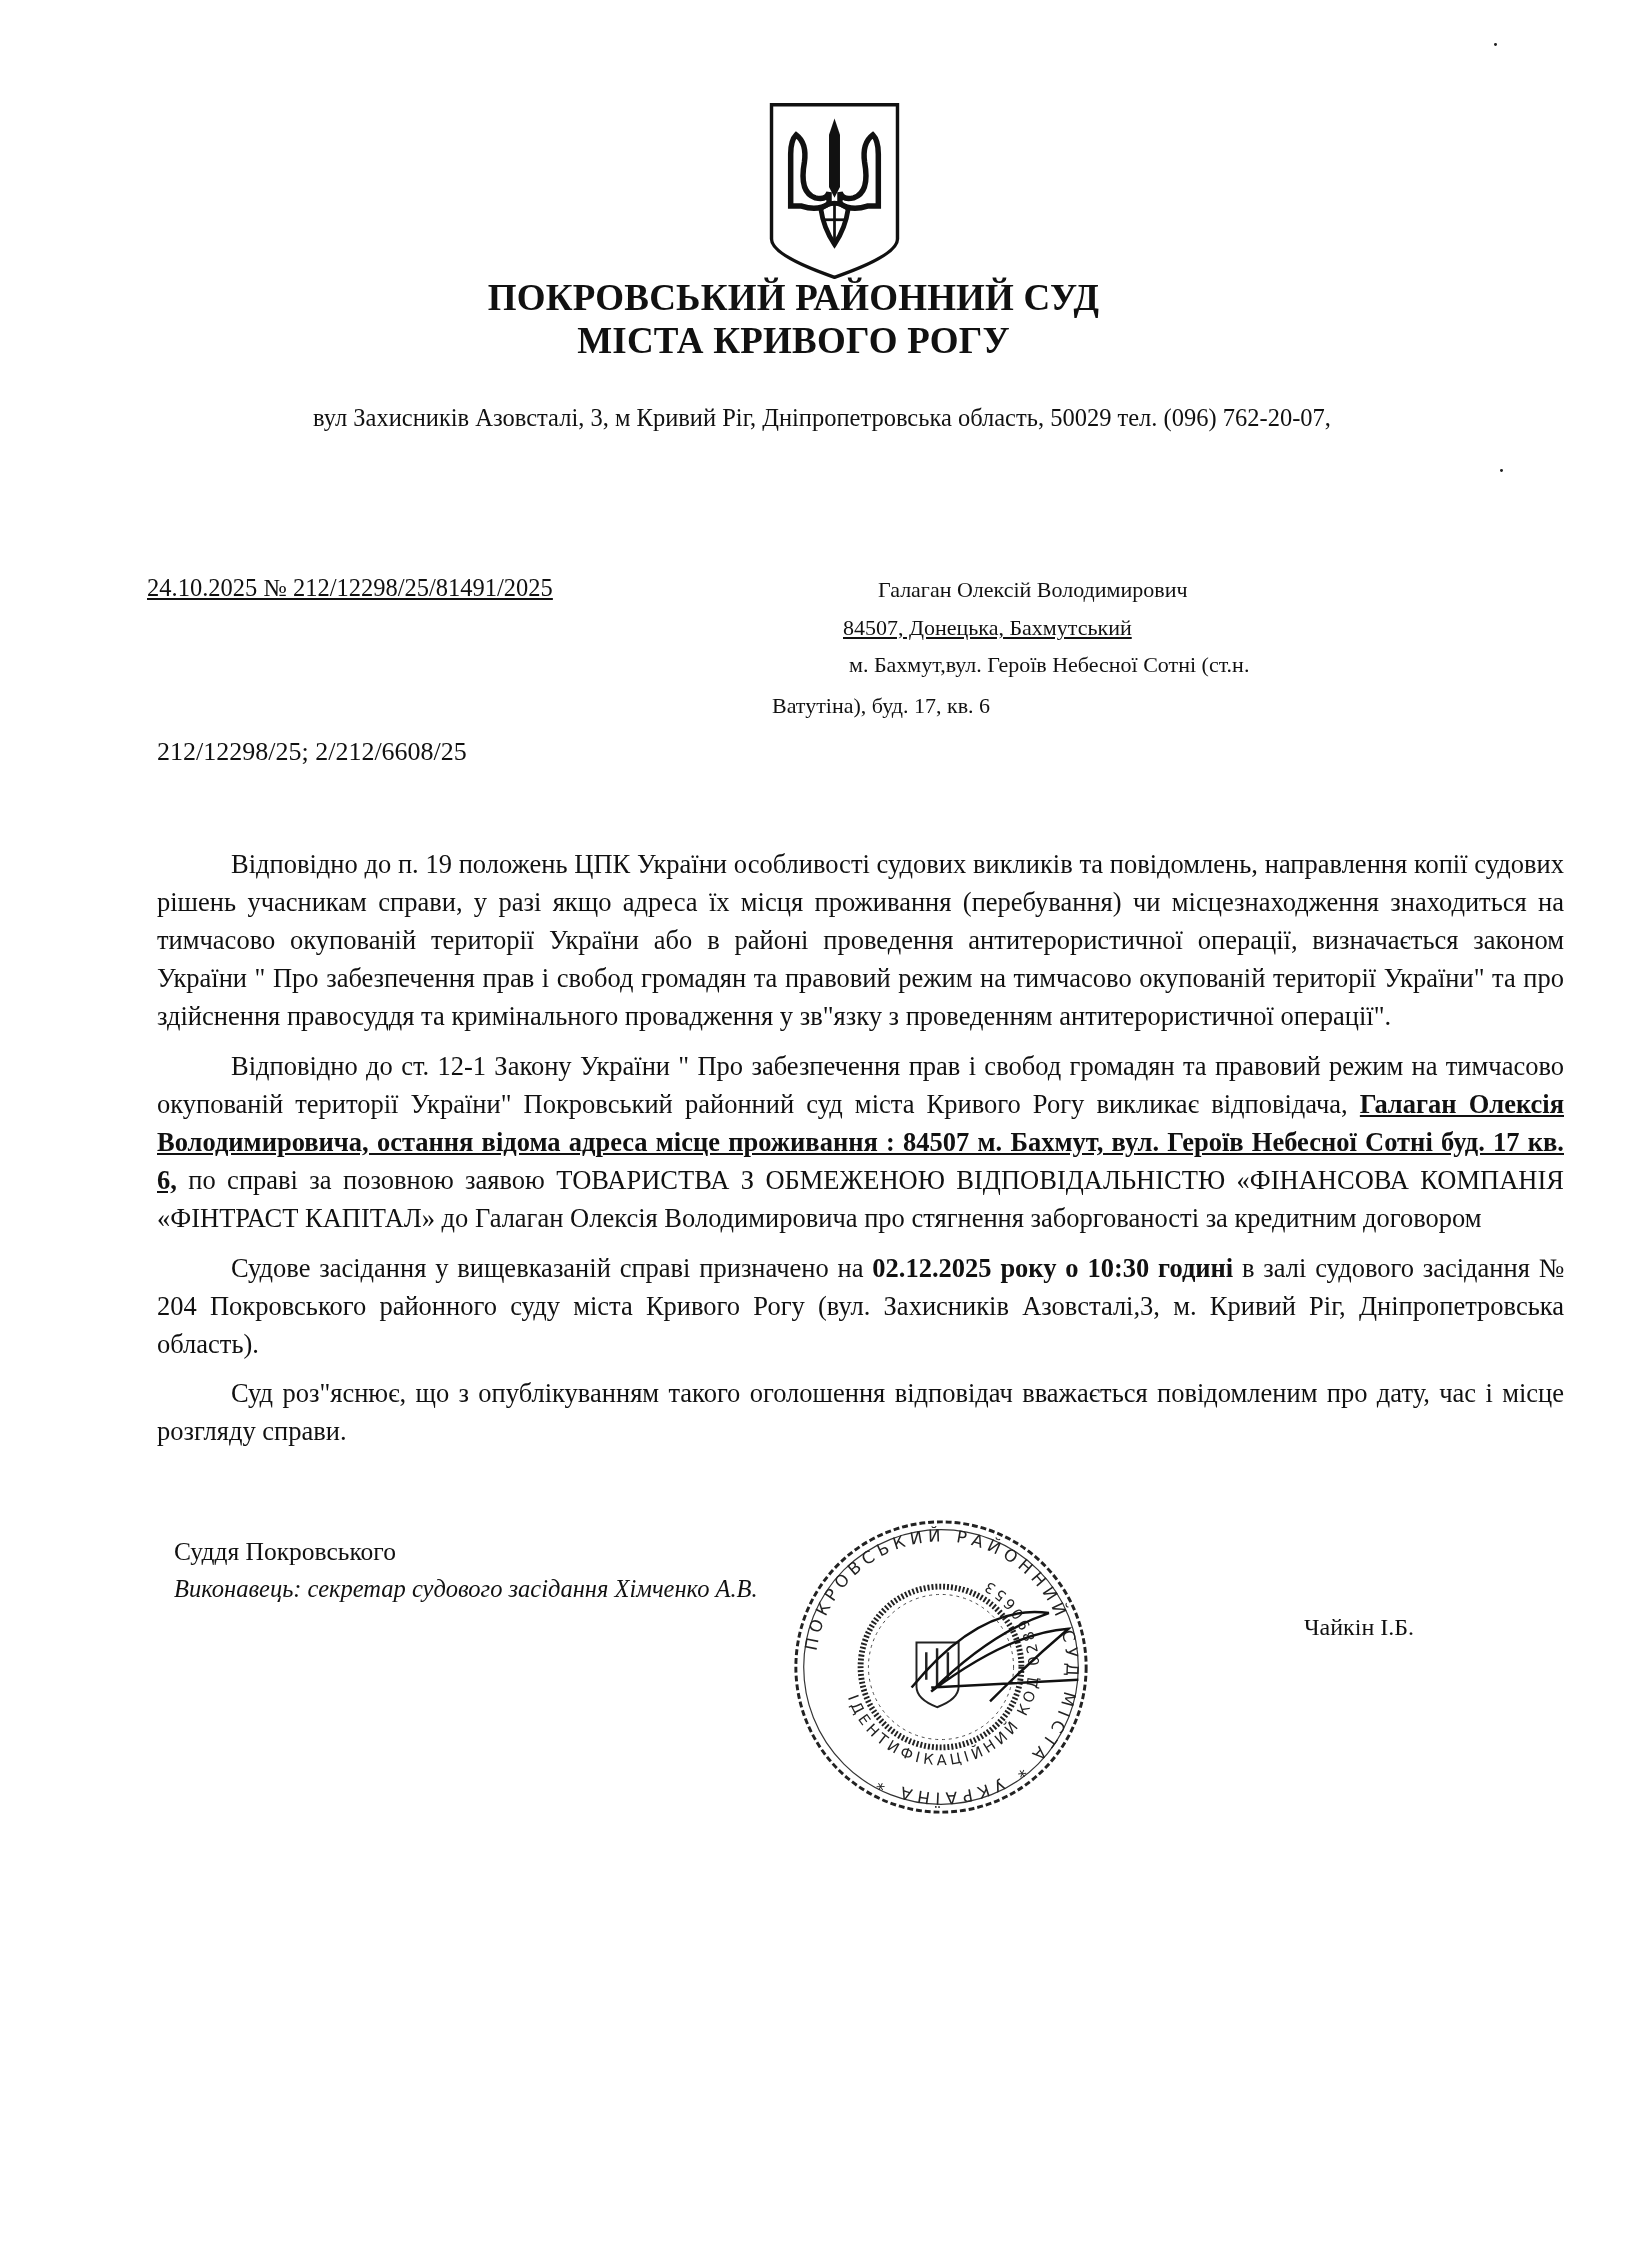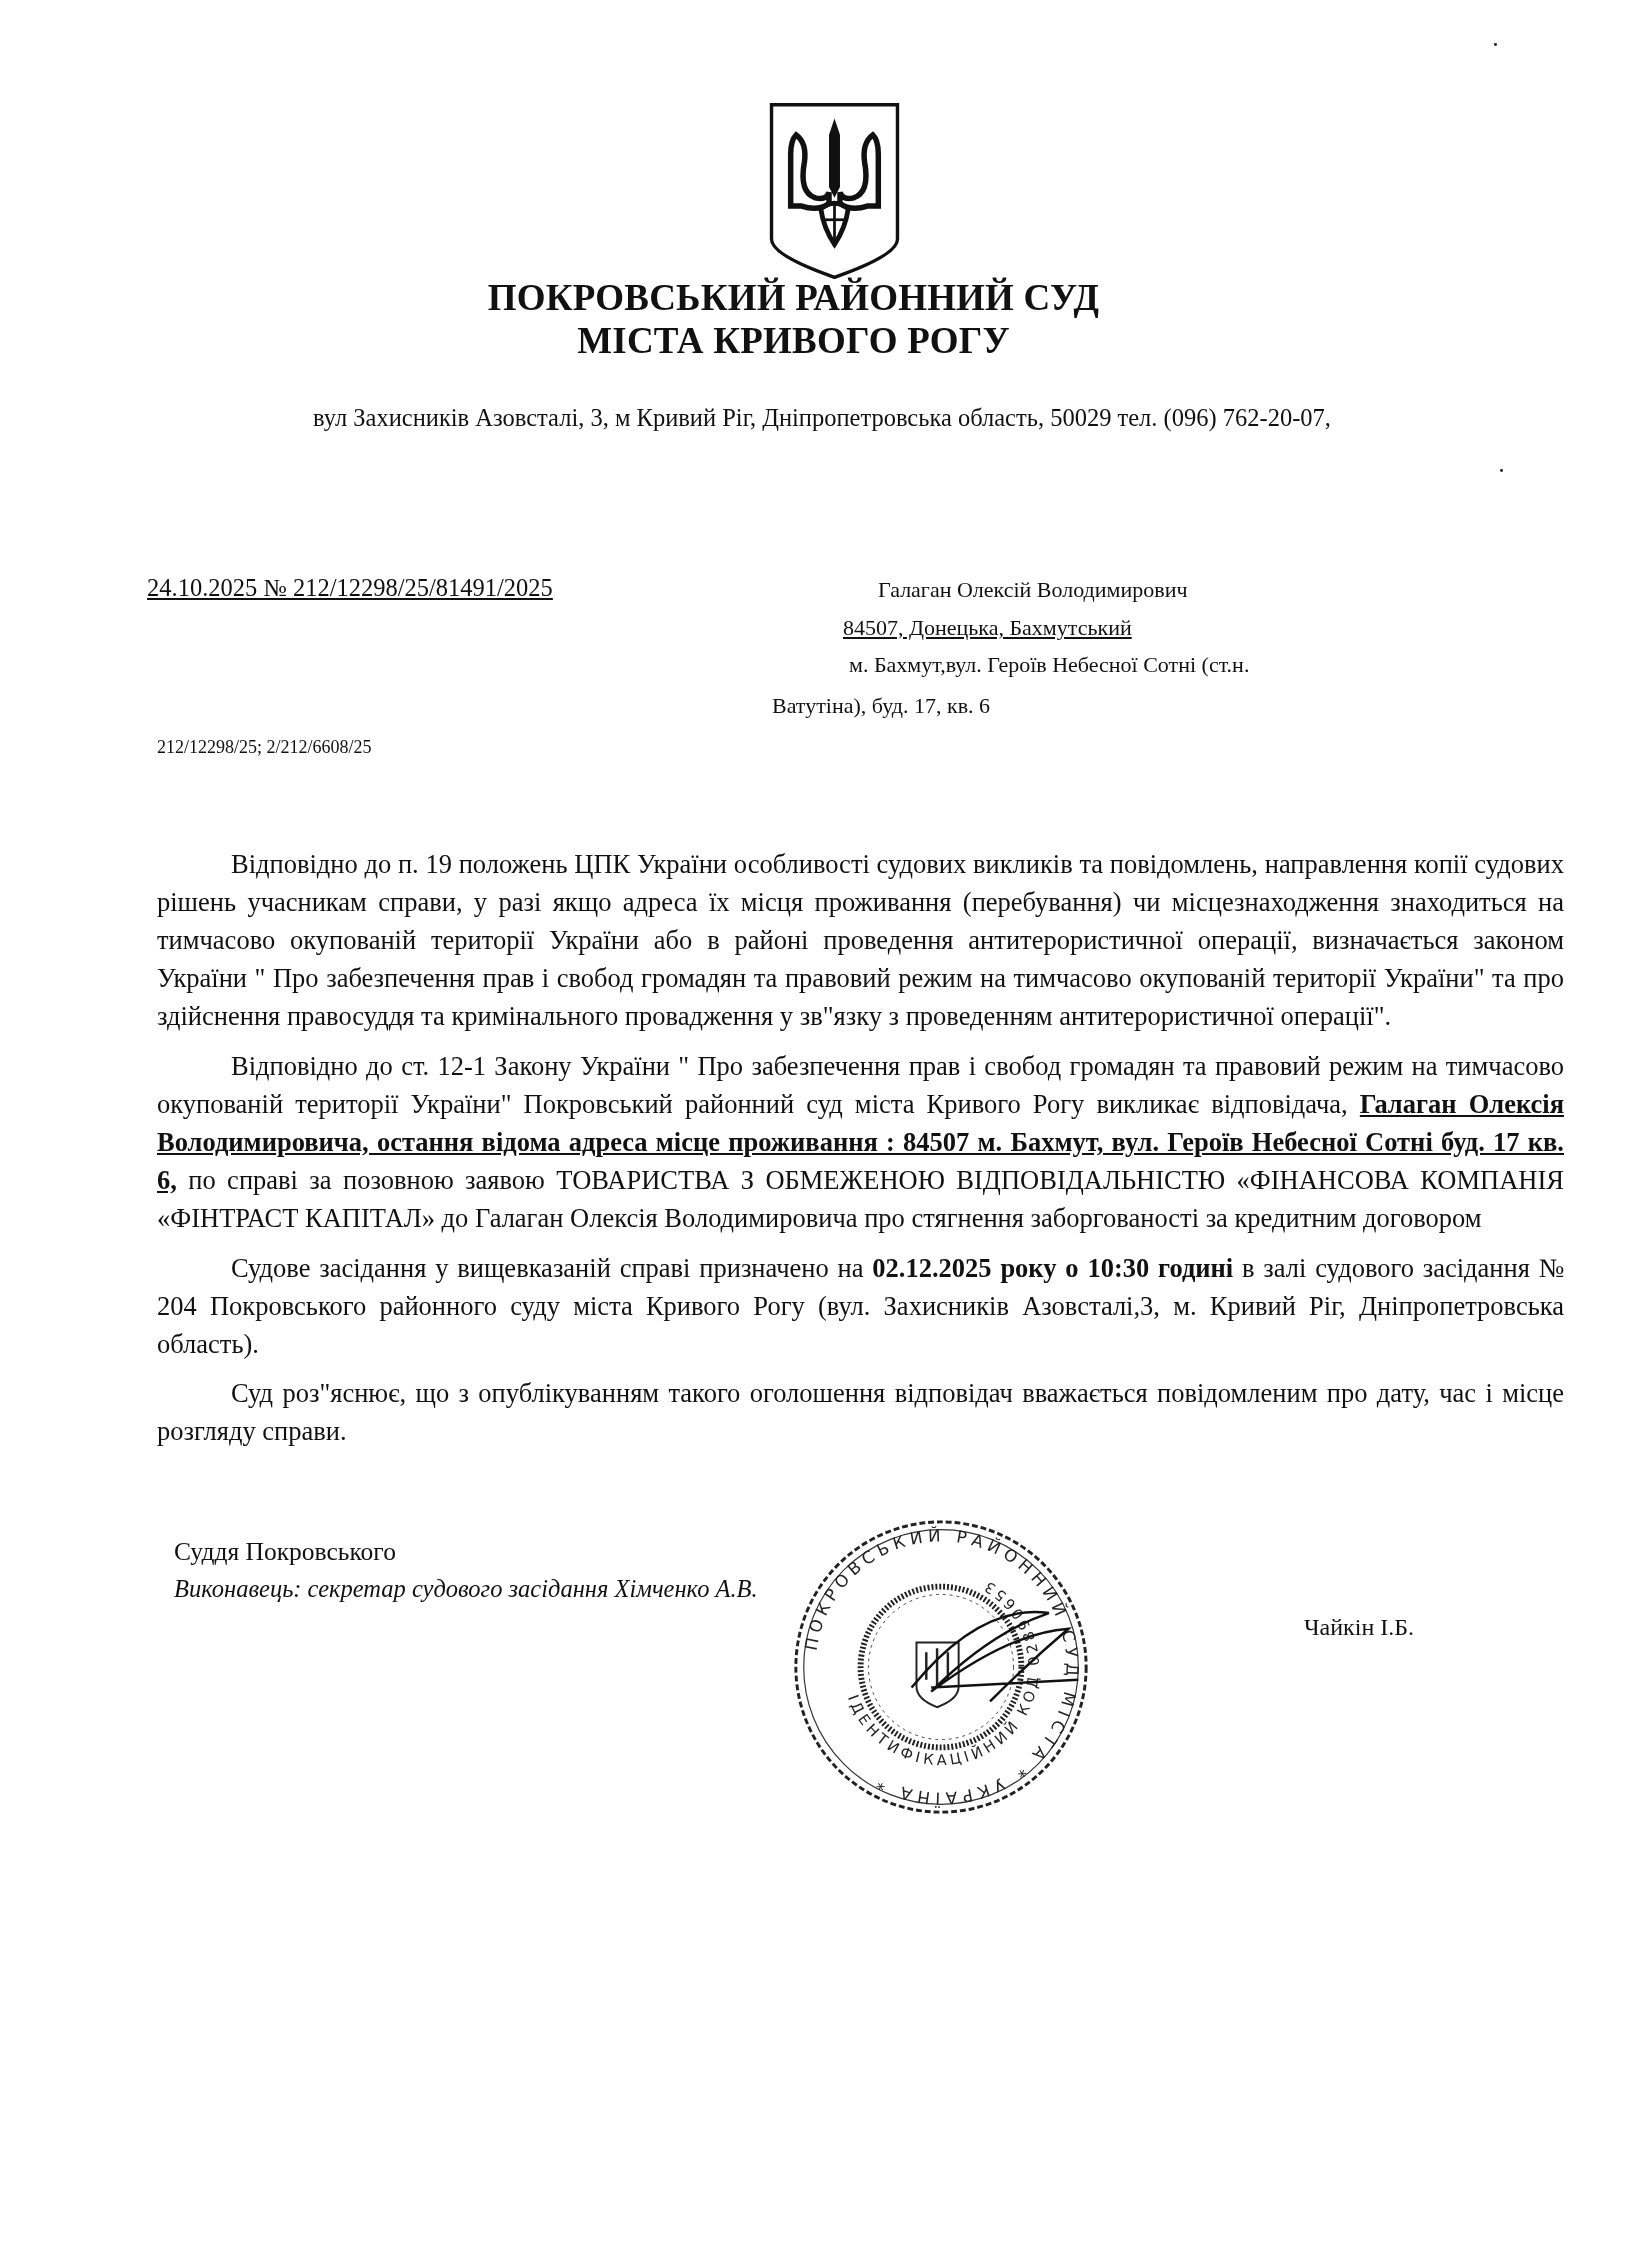--- a/index.html
+++ b/index.html
@@ -12,21 +12,21 @@
     .contact { left: 0; width: 1615px; top: 400px; text-align: center; font-size: 24.5px; line-height: 35px; }
     .contact .line1 { padding-left: 29px; }
     .contact .line2 { padding-left: 0; }
     .u { text-decoration: underline; }
     .outgoing { left: 147px; top: 574px; font-size: 24.5px; text-decoration: underline; }
     .recipient { font-size: 22px; line-height: 37px; }
     .r0 { left: 878px; top: 571px; }
     .r1 { left: 843px; top: 609px; text-decoration: underline; }
     .r2 { left: 849px; top: 646px; }
     .r3 { left: 772px; top: 687px; }
-    .case-refs { left: 157px; top: 737px; font-size: 18px; }
+    .case-refs { left: 157px; top: 737px; font-size: 26px; }
     .body-text { left: 157px; width: 1407px; top: 845px; font-size: 26.5px; line-height: 38px; text-align: justify; }
     .body-text p { margin: 0 0 0 0; text-indent: 74px; }
     .body-text p.gap { margin-top: 11.8px; }
     .body-text .bu { font-weight: bold; text-decoration: underline; }
     .body-text .b { font-weight: bold; }
     .sign-left { left: 174px; top: 1533px; font-size: 25.5px; line-height: 37px; }
     .sign-left .executor { font-style: italic; font-size: 24.5px; }
     .sign-right { left: 1304px; top: 1614px; font-size: 24px; }
     .stamp { left: 784px; top: 1515px; width: 314px; height: 304px; }
     .dot { position: absolute; width: 2.9px; height: 2.9px; background: #222; border-radius: 50%; }

